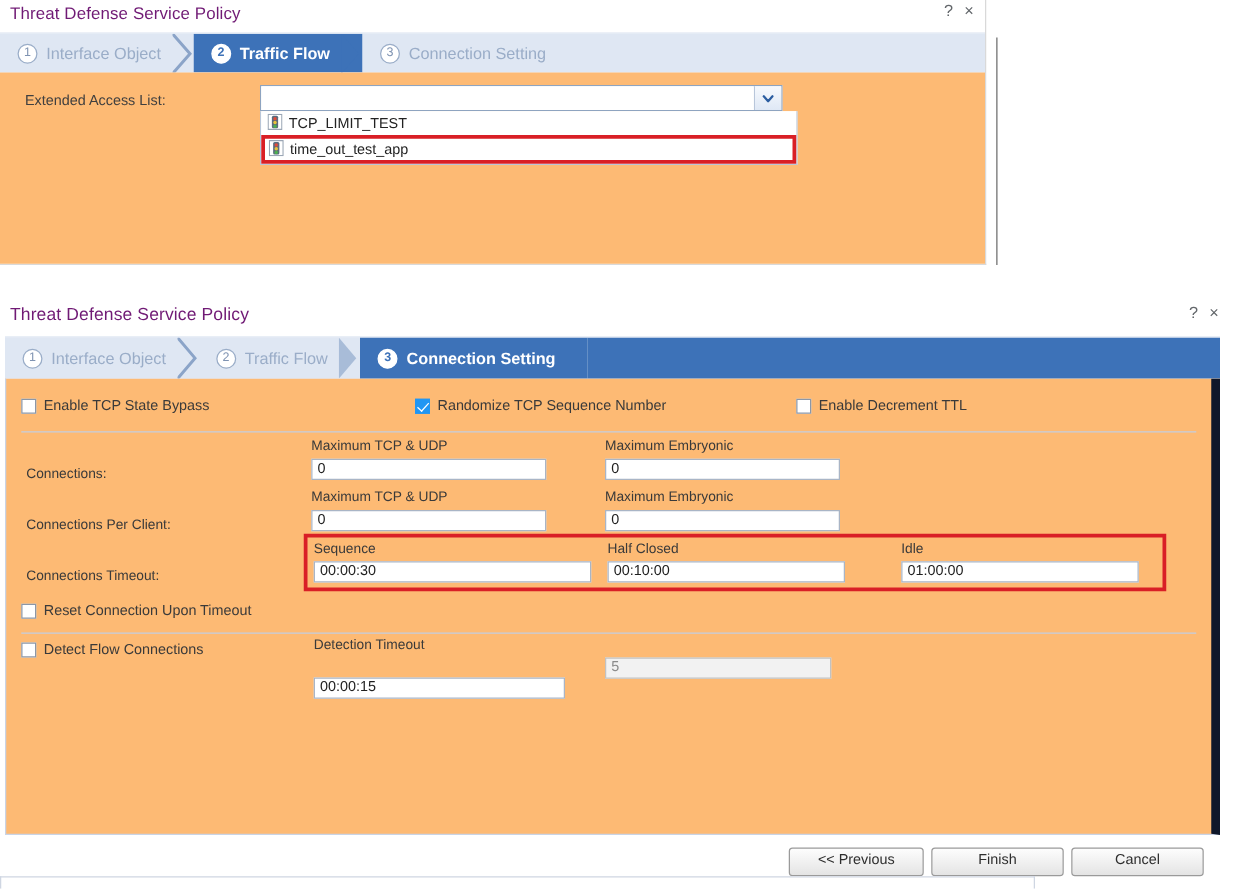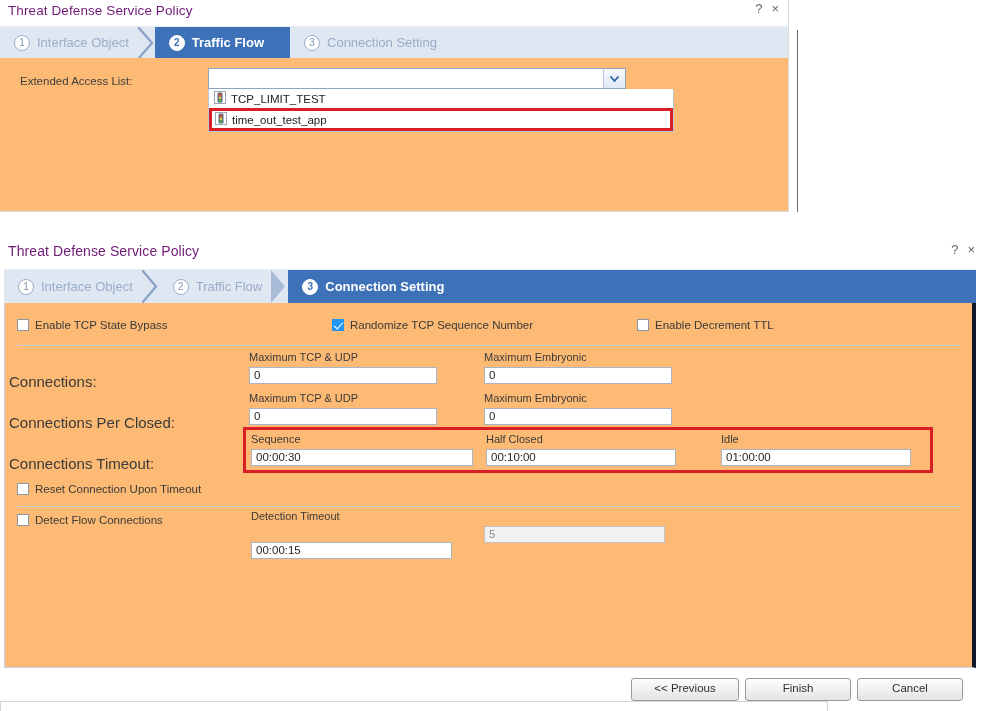--- a/index.html
+++ b/index.html
@@ -174,21 +174,21 @@
     display: flex;
     align-items: center;
     justify-content: center;
   }
   .combo .combo-btn svg { display: block; }
 
   .combo-listbox {
     position: absolute;
     left: 188px;
     top: 21px;
-    width: 466px;
+    width: 430px;
     background: #ffffff;
     border: 1px solid #b9c6d8;
     border-top: none;
     box-sizing: border-box;
   }
   .combo-option {
     height: 19px;
     display: flex;
     align-items: center;
     gap: 5px;
@@ -227,21 +227,21 @@
   #dialog-connection-setting .stepbar {
     height: 33px;
     margin-left: 4px;
     margin-right: 23px;
   }
   #dialog-connection-setting .dlg-body {
     height: 364px;
     margin-left: 4px;
     margin-right: 23px;
     border-left: 1px solid #c9d4e6;
-    border-right: 4px solid #0f172a;
+    border-right: 7px solid #0f172a;
     border-bottom: 1px solid #c9d4e6;
   }
   .dlg-footer {
     position: relative;
     height: 44px;
     background: #ffffff;
   }
 
   
   .chk-row {
@@ -287,22 +287,22 @@
     position: absolute;
     left: 12px;
     right: 12px;
     height: 1px;
     background: #c3cee0;
   }
 
   
   .row-label {
     position: absolute;
-    left: 4px;
-    font-size: 15px;
+    left: 16px;
+    font-size: 11px;
     color: #3a3a3a;
     white-space: nowrap;
   }
   .sub-label {
     position: absolute;
     font-size: 11px;
     color: #3a3a3a;
     white-space: nowrap;
   }
   .txtbox {
@@ -501,21 +501,21 @@
     </div>
 
     <div class="sub-label" style="left:244px; top:48px;">Maximum TCP &amp; UDP</div>
     <div class="sub-label" style="left:479px; top:48px;">Maximum Embryonic</div>
     <div class="row-label" style="top:70px;">Connections:</div>
     <div class="txtbox" style="left:244px; top:64px; width:188px;">0</div>
     <div class="txtbox" style="left:479px; top:64px; width:188px;">0</div>
 
     <div class="sub-label" style="left:244px; top:89px;">Maximum TCP &amp; UDP</div>
     <div class="sub-label" style="left:479px; top:89px;">Maximum Embryonic</div>
-    <div class="row-label" style="top:111px;">Connections Per Closed:</div>
+    <div class="row-label" style="top:111px;">Connections Per Client:</div>
     <div class="txtbox" style="left:244px; top:105px; width:188px;">0</div>
     <div class="txtbox" style="left:479px; top:105px; width:188px;">0</div>
 
     <div class="sub-label" style="left:246px; top:130px;">Sequence</div>
     <div class="sub-label" style="left:481px; top:130px;">Half Closed</div>
     <div class="sub-label" style="left:716px; top:130px;">Idle</div>
     <div class="row-label" style="top:152px;">Connections Timeout:</div>
     <div class="txtbox" style="left:246px; top:146px; width:222px;">00:00:30</div>
     <div class="txtbox" style="left:481px; top:146px; width:190px;">00:10:00</div>
     <div class="txtbox" style="left:716px; top:146px; width:190px;">01:00:00</div>

